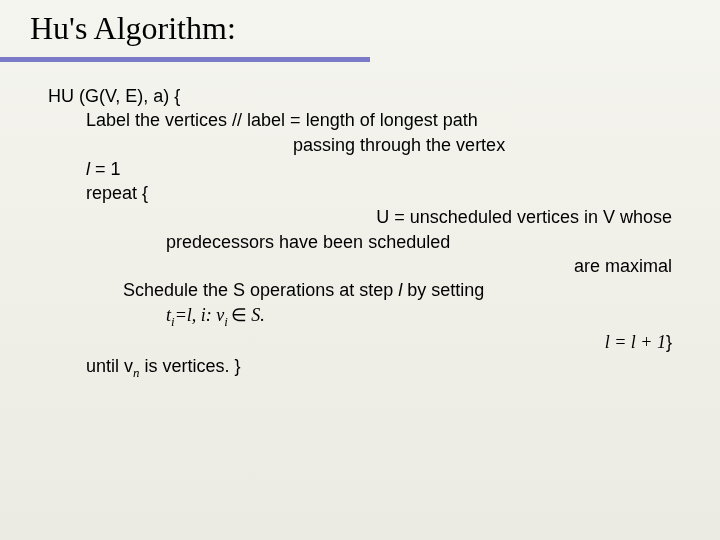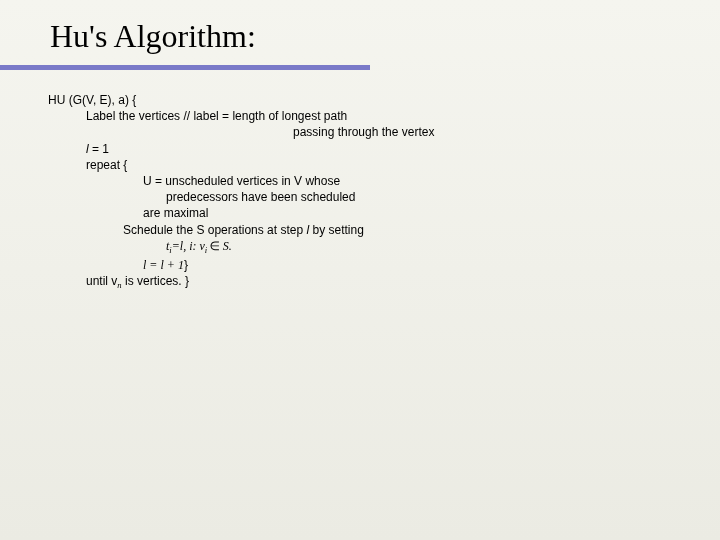--- a/index.html
+++ b/index.html
@@ -8,38 +8,37 @@
     height: 540px;
     background: linear-gradient(to bottom, #f5f5ef 0%, #ebebe3 100%);
     font-family: "Times New Roman", Times, serif;
     color: #000;
     overflow: hidden;
     position: relative;
     box-sizing: border-box;
   }
   .title {
     font-size: 32px;
-    padding: 18px 30px 6px 30px;
-    margin-left: 20px;
+    padding: 10px 30px 6px 30px;
   }
   .rule {
     height: 5px;
     background: #7a7ac8;
     margin: 4px 0 22px 0;
     width: 370px;
   }
   .content {
     font-family: Arial, Helvetica, sans-serif;
-    font-size: 12px;
+    font-size: 18px;
     line-height: 1.35;
     padding: 0 48px;
     margin-top: 20px;
   }
   .indent1 { padding-left: 38px; }
-  .indent2 { padding-left: 95px; }
+  .indent2 { padding-left: 95px; text-align: right; }
   .indent2b { padding-left: 75px; }
   .indent3 { padding-left: 118px; }
   .block { margin-top: 10px; }
   .it { font-style: italic; }
   .sym { font-family: "Times New Roman", serif; }
   .sub { vertical-align: sub; font-size: 0.72em; }
   .tserif { font-family: "Times New Roman", serif; font-style: italic; }
 </style>
 </head>
 <body>

